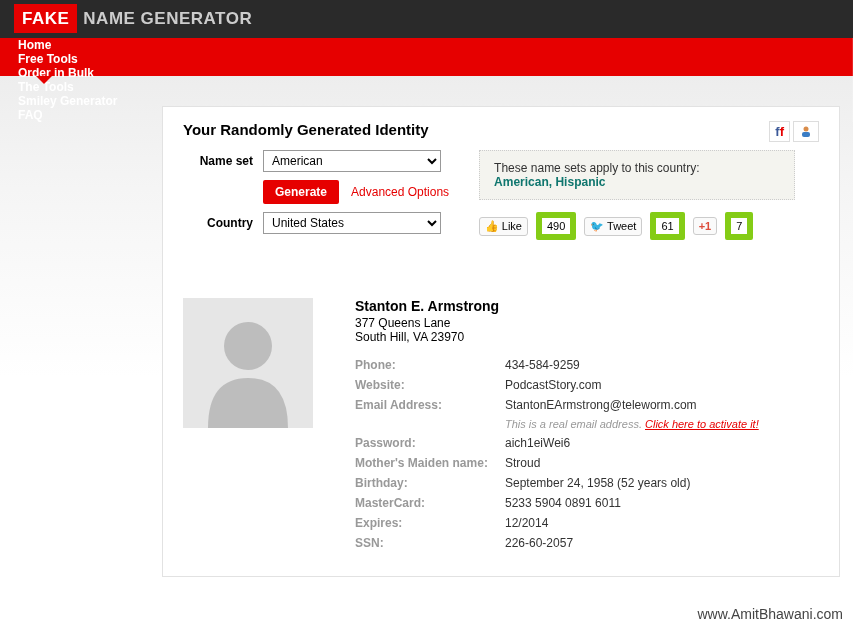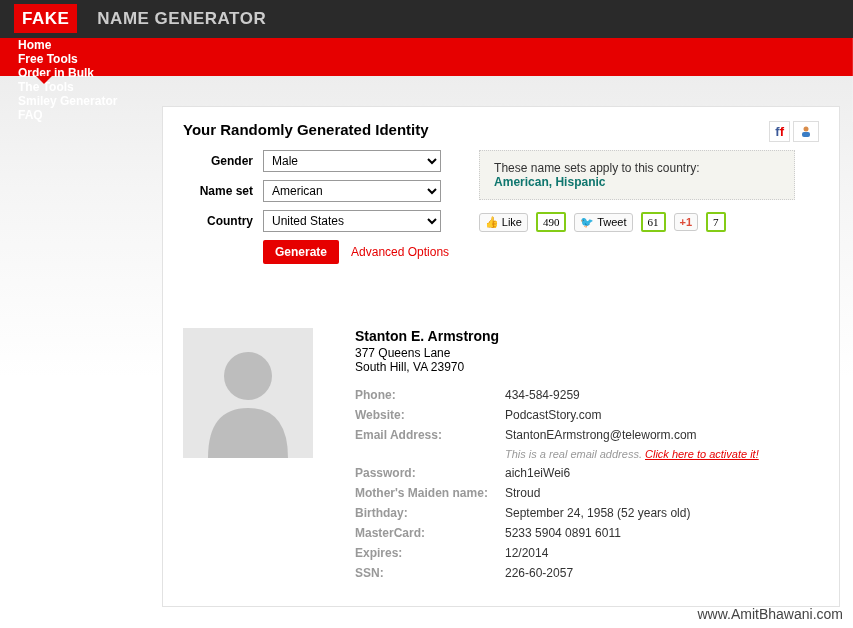--- a/index.html
+++ b/index.html
@@ -1,39 +1,39 @@
 <!DOCTYPE html>
 <html><head>
   <meta charset="utf-8">
   <style>
     * { margin: 0; padding: 0; box-sizing: border-box; }
     body { font-family: Verdana, Arial, sans-serif; font-size: 12px; background: linear-gradient(to bottom, #e8e8e8 0%, #f5f5f5 30%, #fff 60%); width: 853px; height: 628px; overflow: hidden; position: relative; }
     .topbar { background: #2a2a2a; color: #fff; padding: 6px 14px; height: 38px; display: flex; align-items: center; }
     .brand { font-size: 17px; font-weight: bold; color: #ccc; letter-spacing: 0.5px; }
-    .brand-fake { background: #e60000; color: #fff; padding: 5px 8px; margin-right: 20px; font-weight: bold; }
+    .brand-fake { background: #e60000; color: #fff; padding: 5px 8px; margin-right: 6px; font-weight: bold; }
     .navbar { background: #e60000; height: 38px; display: flex; align-items: stretch; color: #fff; font-size: 12px; font-weight: bold; position: relative; flex-direction: column; }
     .nav-item { padding: 0 18px; display: flex; align-items: center; border-right: 1px solid rgba(255,255,255,0.15); cursor: pointer; }
     .nav-active-marker { position: absolute; top: 100%; left: 36px; width: 0; height: 0; border-left: 8px solid transparent; border-right: 8px solid transparent; border-top: 8px solid #e60000; }
     .container { width: 678px; margin-left: 162px; margin-top: 30px; background: #fff; border: 1px solid #e2e2e2; padding: 14px 20px 20px; }
     .page-title { font-size: 15px; font-weight: bold; color: #000; margin-bottom: 12px; }
     .header-row { display: flex; justify-content: space-between; align-items: flex-start; }
     .icons-r { display: flex; gap: 3px; }
     .icon-box { border: 1px solid #ddd; padding: 2px 5px; font-size: 13px; display: inline-flex; align-items: center; justify-content: center; }
     .form-area { display: flex; gap: 30px; align-items: flex-start; }
     .form-left { }
     .form-row { display: flex; align-items: center; margin-bottom: 8px; }
     .form-lbl { width: 80px; text-align: right; padding-right: 10px; font-weight: bold; font-size: 12px; }
     .form-select { width: 178px; height: 22px; border: 1px solid #999; font-size: 12px; padding: 1px 4px; background: #fff; }
     .btn-gen { background: #e60000; color: #fff; border: none; padding: 5px 12px; font-size: 12px; font-weight: bold; cursor: pointer; border-radius: 2px; }
     .adv-link { color: #e60000; text-decoration: none; margin-left: 12px; font-size: 12px; }
     .note-box { background: #f4f4ef; border: 1px dotted #ccc; padding: 10px 14px; font-size: 12px; color: #333; width: 316px; }
     .note-box .red { color: #0f766e; font-weight: bold; }
     .social-row { margin-top: 12px; display: flex; gap: 8px; align-items: center; }
     .social-btn { border: 1px solid #ccc; background: #fafafa; border-radius: 3px; font-size: 11px; padding: 2px 5px; display: inline-flex; align-items: center; gap: 3px; }
-    .social-count { border: 2px solid #84cc16; background: #fff; padding: 2px 5px; font-size: 11px; border-radius: 2px; font-family: Liberation Serif, serif; }
+    .social-count { border: 6px solid #84cc16; background: #fff; padding: 2px 5px; font-size: 11px; border-radius: 2px; }
     .profile { margin-top: 56px; display: flex; gap: 42px; }
     .avatar { width: 130px; height: 130px; background: #e6e6e6; display: flex; align-items: flex-end; justify-content: center; }
     .details { flex: 1; }
     .name { font-weight: bold; font-size: 14px; }
     .addr { font-size: 12px; margin-top: 2px; margin-bottom: 14px; }
     .drow { display: flex; font-size: 12px; margin-bottom: 6px; }
     .dlabel { color: #999; font-weight: bold; width: 150px; }
     .dval { color: #333; }
     .email-note { font-size: 11px; font-style: italic; color: #999; }
     .email-note .act { color: #e60000; font-style: italic; }
@@ -71,35 +71,31 @@
             <circle cx="7" cy="4" r="2.5" fill="#d98c4a"></circle>
             <rect x="3" y="7" width="8" height="5" rx="2" fill="#3b7dc4"></rect>
           </svg>
       </span>
     </div>
   </div>
 
   <div class="form-area">
     <div class="form-left">
       <div class="form-row">
-        <div class="form-lbl">Gender</div>
-        <select class="form-select"><option>Male</option></select>
-      </div>
-      <div class="form-row">
         <div class="form-lbl">Name set</div>
         <select class="form-select"><option>American</option></select>
-      </div>
-      <div class="form-row">
-        <div class="form-lbl">Country</div>
-        <select class="form-select"><option>United States</option></select>
       </div>
       <div class="form-row">
         <div class="form-lbl"></div>
         <button class="btn-gen">Generate</button>
         <a href="#" class="adv-link">Advanced Options</a>
+      </div>
+      <div class="form-row">
+        <div class="form-lbl">Country</div>
+        <select class="form-select"><option>United States</option></select>
       </div>
     </div>
 
     <div>
       <div class="note-box">
         <div>These name sets apply to this country:</div>
         <div class="red">American, Hispanic</div>
       </div>
       <div class="social-row">
         <span class="social-btn">

